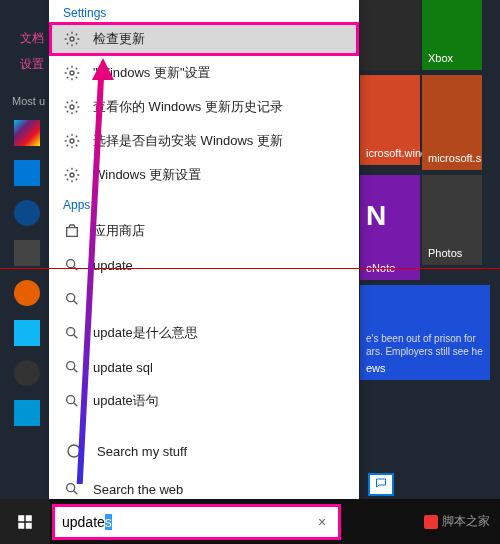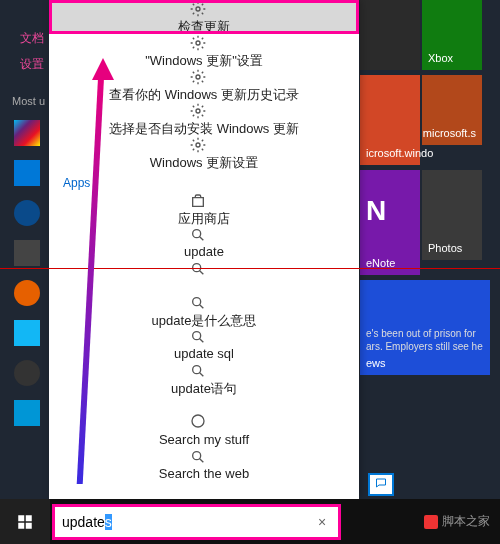--- a/index.html
+++ b/index.html
@@ -5,21 +5,21 @@
   * { margin: 0; padding: 0; box-sizing: border-box; font-family: "Segoe UI", "Microsoft YaHei", sans-serif; }
   body { width: 500px; height: 544px; overflow: hidden; position: relative; background: #1a1a1a; }
   
   
   .start-bg { position: absolute; inset: 0; background: #1f2733; }
   .tiles { position: absolute; left: 360px; top: 0; right: 0; bottom: 45px; }
   .tile-row { display: flex; gap: 2px; margin-bottom: 5px; }
   .tile { background: #00a2ed; display: flex; flex-direction: column; justify-content: flex-end; padding: 6px; color: #fff; font-size: 11px; }
   .t-xbox { width: 60px; height: 70px; background: #107c10; }
   .t-orange { background: #d24726; width: 60px; height: 90px; }
-  .t-dkorange { background: #b2481b; width: 60px; height: 70px; align-items: flex-end; }
+  .t-dkorange { background: #b2481b; width: 60px; height: 95px; }
   .t-gray { background: #3a3a3a; width: 60px; height: 90px; }
   .t-onenote { background: #7719aa; width: 60px; height: 105px; }
   .t-news { background: #1d4ed8; width: 130px; height: 95px; font-size: 10px; overflow: hidden; }
   .news-text { font-size: 10px; color: #ddd; line-height: 1.3; padding: 4px 0; }
   .news-label { font-size: 11px; }
   
   
   .left-col { position: absolute; left: 0; top: 0; width: 50px; bottom: 45px; background: #1f2733; }
   .left-text { color: #ec4899; font-size: 12px; position: absolute; left: 20px; }
   .left-text.t1 { top: 30px; }
@@ -32,21 +32,21 @@
   .li-edge { background: #0a4a8a; border-radius: 50%; }
   .li-wifi { background: #444; }
   .li-ff { background: #e66000; border-radius: 50%; }
   .li-qq { background: #12b7f5; }
   .li-bomb { background: #333; border-radius: 50%; }
   .li-hp { background: #0096d6; }
   
   
   .search-panel { position: absolute; left: 49px; top: 0; width: 310px; bottom: 45px; background: #fff; box-shadow: 2px 0 8px rgba(0,0,0,0.25); }
   .cat-label { font-size: 12px; color: #0066cc; padding: 6px 14px 2px; }
-  .result { display: flex; align-items: center; height: 34px; padding: 0 14px; font-size: 13px; color: #222; cursor: pointer; flex-direction: column; }
+  .result { display: flex; align-items: center; height: 34px; padding: 0 14px; font-size: 13px; color: #222; cursor: pointer; }
   .result.highlighted { background: #d8d8d8; outline: 3px solid #ff0099; outline-offset: -3px; }
   .result .ic { width: 18px; height: 18px; margin-right: 12px; display: flex; align-items: center; justify-content: center; color: #555; flex-shrink: 0; }
   .result.tall { height: 38px; }
   .gear svg, .mag svg, .store svg, .cortana svg { width: 16px; height: 16px; }
   .search-stuff { margin-top: 14px; }
   .search-stuff .ic { width: 22px; height: 22px; }
   
   
   .red-line { position: absolute; left: 0; right: 0; top: 268px; border-top: 1px solid #d30000; pointer-events: none; }
   
@@ -115,20 +115,21 @@
     </div>
     <div class="tile-row">
       <div class="tile t-news">
         <div class="news-text">e's been out of prison for ars. Employers still see he</div>
         <span class="news-label">ews</span>
       </div>
     </div>
   </div>
 
   <div class="search-panel">
+    <div class="cat-label">Settings</div>
     <div class="result highlighted">
       <span class="ic gear">
           <svg viewBox="0 0 24 24" fill="none" stroke="#555" stroke-width="2">
             <circle cx="12" cy="12" r="3"></circle>
             <path d="M12 1v3m0 16v3M4.2 4.2l2.1 2.1m11.4 11.4l2.1 2.1M1 12h3m16 0h3M4.2 19.8l2.1-2.1M17.7 6.3l2.1-2.1"></path>
           </svg>
         </span>
       <span>检查更新</span>
     </div>
     <div class="result">

